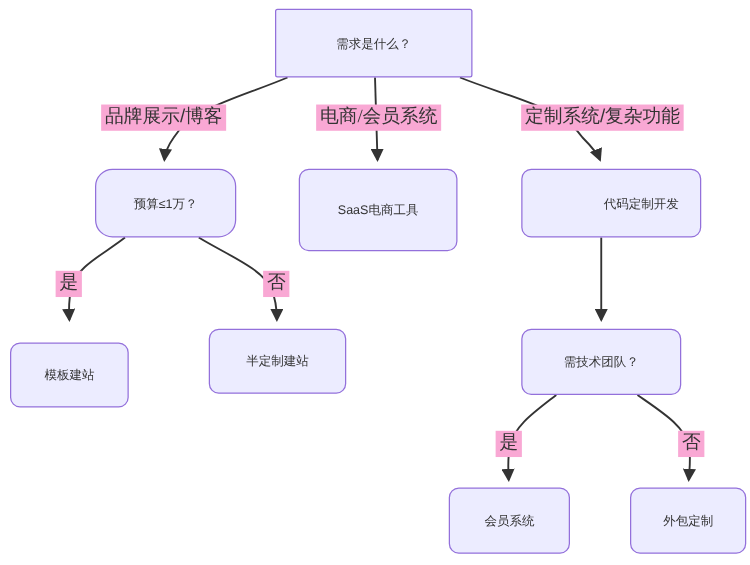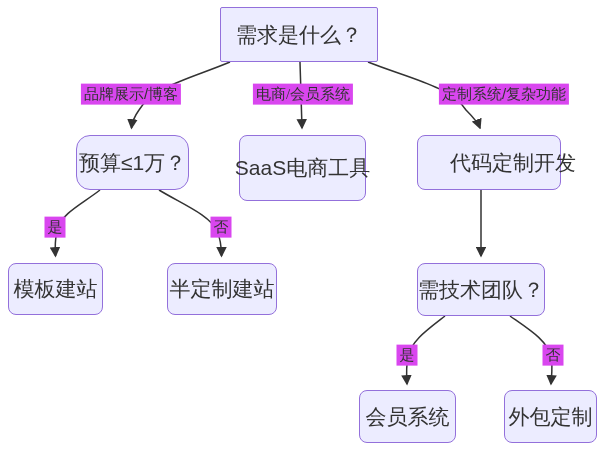--- a/index.html
+++ b/index.html
@@ -9,41 +9,41 @@
     background:#ffffff;
     font-family:"Liberation Sans","DejaVu Sans",sans-serif;
     overflow:hidden;
   }
   #edges{position:absolute;left:0;top:0;width:600px;height:452px;}
   .edge{stroke:#333333;stroke-width:1.5;fill:none;}
   .node{
     position:absolute;box-sizing:border-box;
     display:flex;align-items:center;justify-content:center;
     background:#ECECFF;border:1.5px solid #9370DB;border-radius:8px;
-    color:#333333;font-size:21px;text-align:center;white-space:nowrap;
+    color:#333333;font-size:10px;text-align:center;white-space:nowrap;
   }
   .edge-label{
     position:absolute;transform:translate(-50%,-50%);
-    background:#d946ef;color:#333333;font-size:15px;
+    background:#f9a8d4;color:#333333;font-size:15px;
     padding:1px 3px;white-space:nowrap;line-height:1.25;
   }
   
   #n-root      {left:220px;top:7px;  width:158px;height:55px;border-radius:2px;}
   #n-budget    {left:76px; top:135px;width:113px;height:55px;border-radius:14px;}
   #n-saas      {left:239px;top:135px;width:127px;height:66px;}
   #n-code      {left:417px;top:135px;width:144px;height:55px;padding-left:48px;}
-  #n-template  {left:8px;  top:263px;width:95px; height:52px;}
+  #n-template  {left:8px;  top:274px;width:95px; height:52px;}
   #n-semi      {left:167px;top:263px;width:110px;height:52px;}
   #n-team      {left:417px;top:263px;width:128px;height:53px;}
   #n-self      {left:359px;top:390px;width:97px; height:53px;}
   #n-outsource {left:504px;top:390px;width:93px; height:53px;}
   
   #el-0{left:131px;top:94px;}
   #el-1{left:303px;top:94px;font-family:Liberation Serif, serif;}
-  #el-2{left:482px;top:94px;margin-left:22px;}
+  #el-2{left:482px;top:94px;}
   #el-3{left:55px; top:227px;}
   #el-4{left:221px;top:227px;}
   #el-6{left:407px;top:355px;}
   #el-7{left:553px;top:355px;}
 </style>
 </head>
 <body>
 
 <div id="canvas">
 

